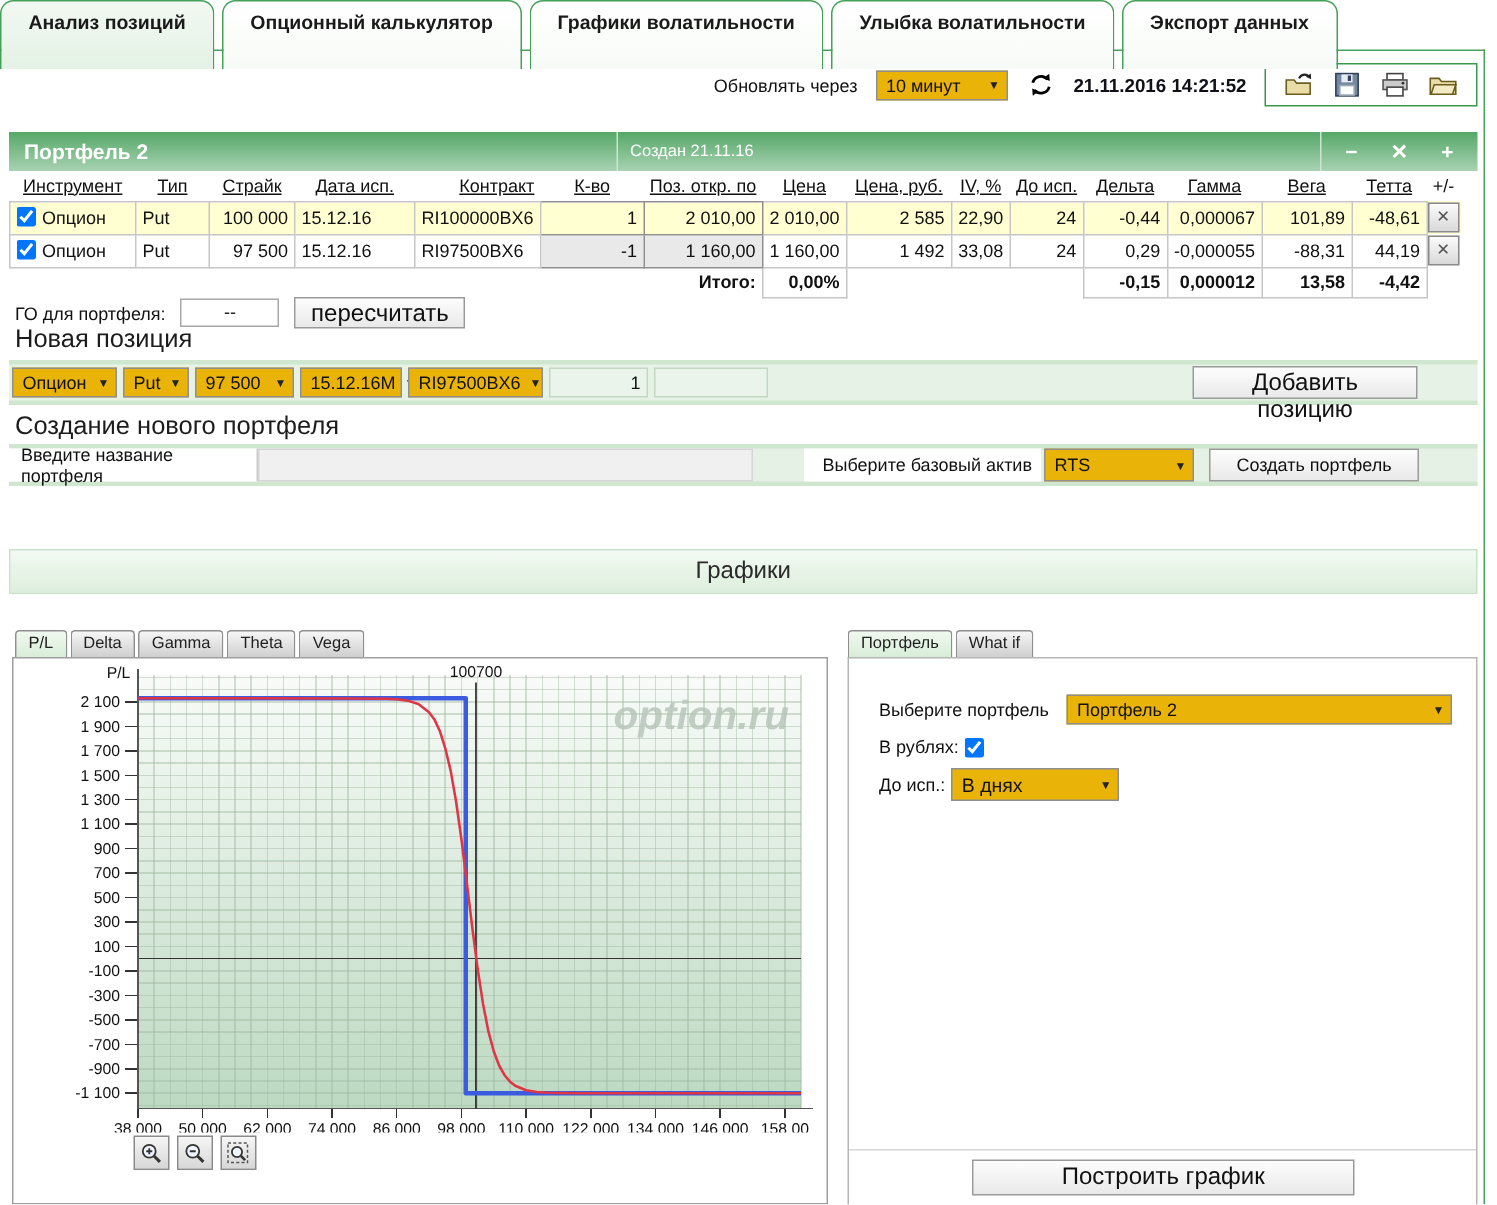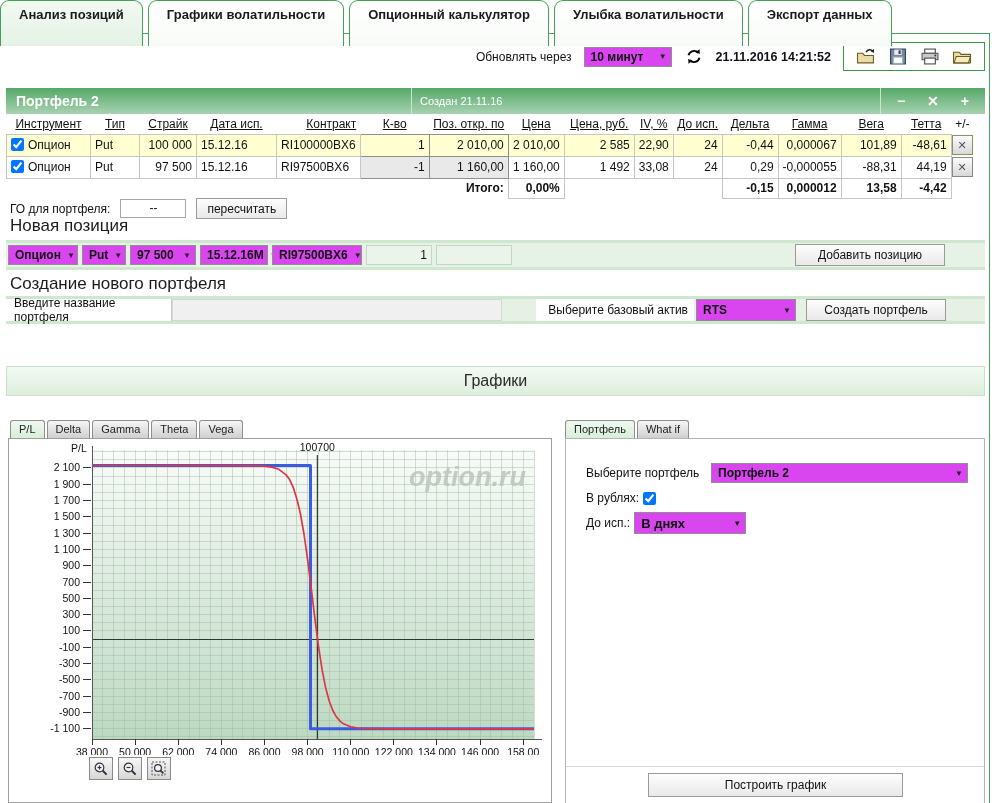--- a/index.html
+++ b/index.html
@@ -12,22 +12,22 @@
   .mtab { height:46px; padding:6px 18px 0 18px; font-size:13px; font-weight:bold; color:#1a1a1a;
           border:1px solid #44a057; border-bottom:none; border-radius:9px 9px 0 0;
           background:linear-gradient(#ffffff,#f7fbf7); cursor:pointer; white-space:nowrap; }
   .mtab.active { background:linear-gradient(#f2f9f2,#e4f2e5); }
   .frame-top { position:absolute; left:0; top:33px; width:990px; height:0; border-top:1px solid #4aa35c; }
   .frame-right { position:absolute; left:989px; top:33px; width:0; height:770px; border-left:1px solid #4aa35c; }
 
   
   .toolbar { position:absolute; left:0; top:42px; width:985px; display:flex; align-items:center;
              justify-content:flex-end; gap:12px; font-size:12px; }
-  .sel { display:inline-flex; align-items:center; justify-content:space-between; background:#d946ef;
-         border:1px solid #8f8f8f; height:20px; padding:0 4px 0 6px; font-size:12px; cursor:pointer;font-weight:bold; }
+  .sel { display:inline-flex; align-items:center; justify-content:space-between; background:#eab308;
+         border:1px solid #8f8f8f; height:20px; padding:0 4px 0 6px; font-size:12px; cursor:pointer; }
   .sel .arr { font-size:8px; color:#222; margin-left:6px; }
   .interval-sel { width:88px; }
   .timestamp { font-weight:bold; font-size:12.5px; color:#101018; }
   .iconbox { display:flex; gap:12px; border:1px solid #3a9a4a; padding:5px 12px; align-items:center; }
   .tool-icon { width:20px; height:17px; cursor:pointer; }
 
   
   .pf-header { position:absolute; left:6px; top:88px; width:979px; height:26px;
                background:linear-gradient(#55a868,#a8d2b2); display:flex; align-items:center;
                color:#fff; }
@@ -50,21 +50,21 @@
   .ar { text-align:right; } .ac { } .al { text-align:left; }
   .xbtn { width:21px; height:20px; border:1px solid #8a8a8a; background:linear-gradient(#fbfbfb,#d9d9d9);
           color:#555; font-size:11px; line-height:18px; text-align:center; cursor:pointer; }
   tr.tot td { border:none; font-weight:bold; height:20px; }
   tr.tot td.b { border:1px solid #c6c6c6; }
   .chk { width:13px; height:13px; vertical-align:-2px; margin-right:4px; }
 
   .go-row { position:absolute; left:10px; top:198px; display:flex; align-items:center; gap:10px; font-size:12px; }
   .go-input { width:66px; height:19px; border:1px solid #a7a7a7; background:#fff; text-align:center;
               font-size:12px; line-height:17px; }
-  .btn { border:1px solid #9a9a9a; background:linear-gradient(#fdfdfd,#e9e9e9); font-size:12px;
+  .btn { border:1px solid #9a9a9a; background:linear-gradient(#fdfdfd,#e9e9e9); font-size:16px;
          padding:2px 10px; height:21px; cursor:pointer; color:#111; text-align:center; }
 
   .subhead { position:absolute; left:10px; font-size:17px; color:#1c1c1c; }
   .newpos-wrap { position:absolute; left:6px; top:240px; width:979px; height:30px;
                  border-top:3px solid #cfe6cf; border-bottom:3px solid #cfe6cf; background:#e7f2e7; }
   .newpos-row { position:relative; height:24px; }
   .np { position:absolute; top:2px; height:20px; }
   .np-cell { background:#eaf4ea; border:1px solid #c2d8c2; font-size:12px; padding:1px 4px; line-height:17px; }
   .add-btn { position:absolute; left:789px; top:1px; width:150px; height:22px; }
 
@@ -104,22 +104,22 @@
 
   svg text { font-family:"Liberation Sans", sans-serif; }
 </style>
 </head>
 <body>
 
 <div class="page">
 
   <div class="tabbar">
       <div class="mtab active">Анализ позиций</div>
+      <div class="mtab">Опционный калькулятор</div>
       <div class="mtab">Графики волатильности</div>
-      <div class="mtab">Опционный калькулятор</div>
       <div class="mtab">Улыбка волатильности</div>
       <div class="mtab">Экспорт данных</div>
     </div>
   <div class="frame-top"></div>
   <div class="frame-right"></div>
 
   <div class="toolbar">
     <span>Обновлять через</span>
     <div class="sel interval-sel">
       <span>10 минут</span>

